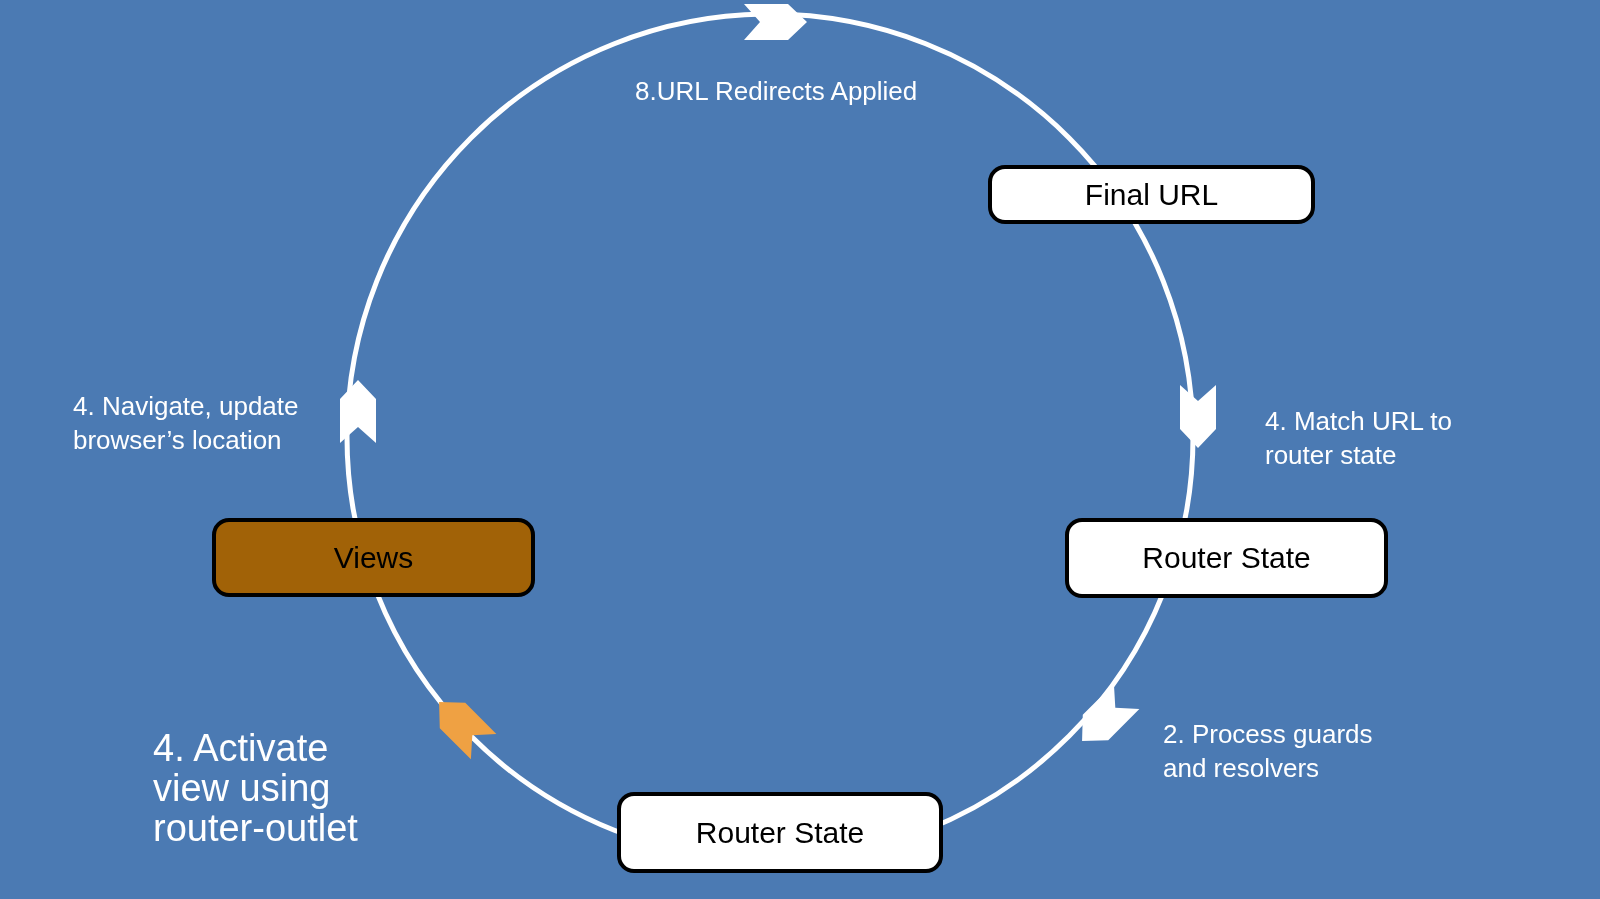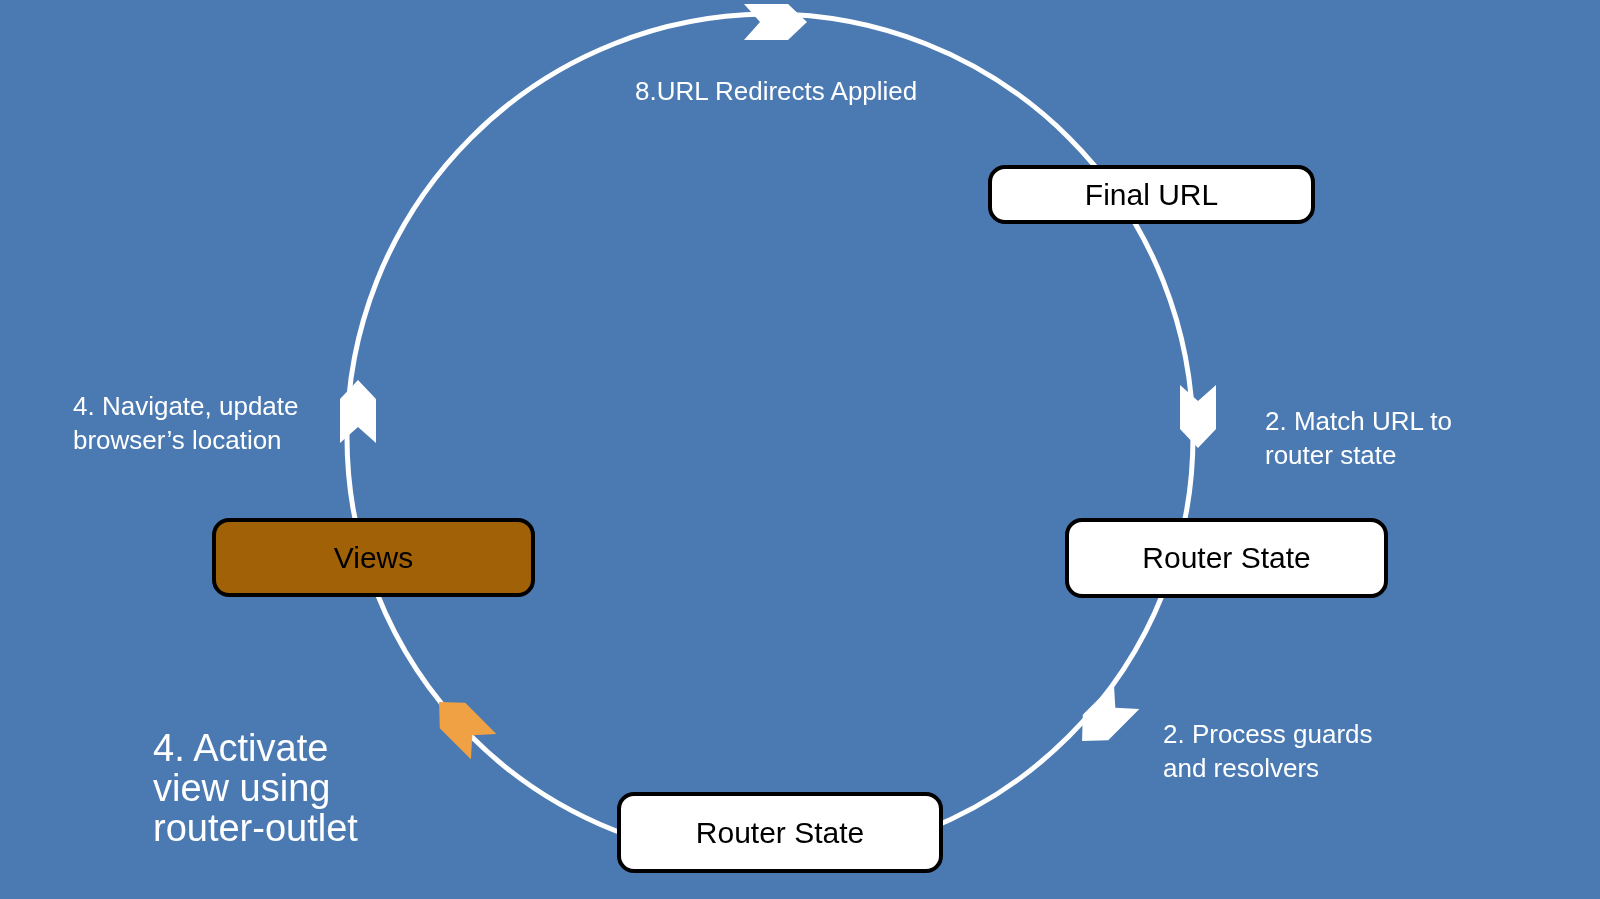--- a/index.html
+++ b/index.html
@@ -88,21 +88,21 @@
   <div class="node" style="left: 617px; top: 792px; width: 326px; height: 81px; background-color: rgb(255, 255, 255);">
     <span>Router State</span>
   </div>
 
   <div class="node" style="left: 212px; top: 518px; width: 323px; height: 79px; background-color: #a16207;">
     <span>Views</span>
   </div>
 
   <div class="step" style="left:635px; top:74px;">8.URL Redirects Applied</div>
 
-  <div class="step" style="left:1265px; top:404px;">2. Match URL to
+  <div class="step" style="left:1265px; top:404px;">4. Match URL to
 router state</div>
 
   <div class="step" style="left:1163px; top:717px;">2. Process guards
 and resolvers</div>
 
   <div class="step step-large" style="left:153px; top:728px;">4. Activate
 view using
 router-outlet</div>
 
   <div class="step" style="left:73px; top:389px;">4. Navigate, update

